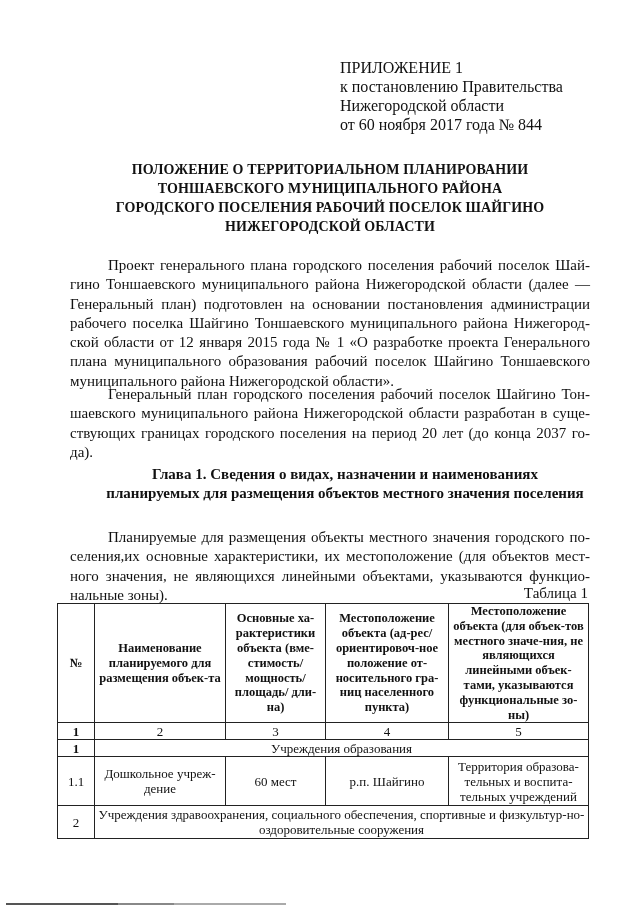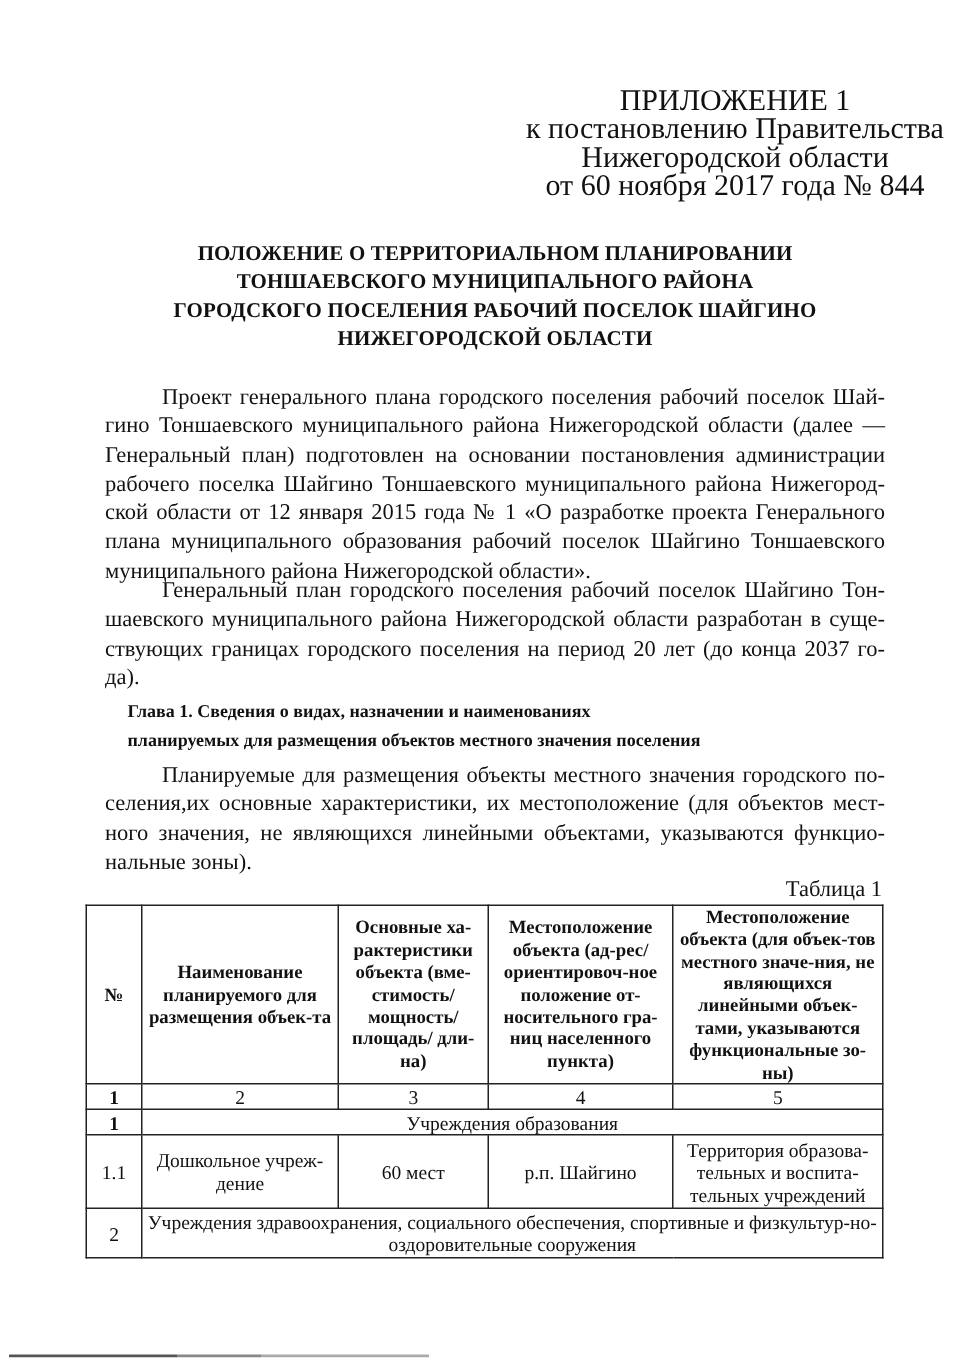--- a/index.html
+++ b/index.html
@@ -3,37 +3,37 @@
 <meta charset="utf-8">
 <style>
   html, body { margin: 0; padding: 0; background: #ffffff; }
   body {
     width: 640px; height: 905px; position: relative; overflow: hidden;
     font-family: "Liberation Serif", "DejaVu Serif", serif;
     color: #111;
   }
   .appendix {
     position: absolute; left: 340px; top: 58px; width: 300px;
-    text-align: center; font-size: 20px; line-height: 19px;
+    font-size: 16px; line-height: 19px;
   }
   .title {
     position: absolute; left: 70px; top: 160px; width: 520px;
     text-align: center; font-weight: bold; font-size: 14px; line-height: 19px;
     letter-spacing: 0.1px;
   }
   .para {
     position: absolute; left: 70px; width: 520px;
     font-size: 15px; line-height: 19.3px; text-align: justify;
   }
   .para .line { display: block; text-align: justify; text-align-last: justify; white-space: nowrap; }
   .para .line.last { text-align-last: left; }
   .para .line.indent { padding-left: 38px; }
   .chapter {
     position: absolute; left: 85px; top: 465px; width: 520px;
-    text-align: left; font-weight: bold; font-size: 12px; line-height: 19px;
+    text-align: center; font-weight: bold; font-size: 15px; line-height: 19px;
   }
   .table-caption {
     position: absolute; right: 52px; top: 585px;
     font-size: 15px;
   }
   table.main {
     position: absolute; left: 57px; top: 603px; width: 531px;
     border-collapse: collapse; table-layout: fixed;
     font-size: 13px; line-height: 15px;
   }
@@ -84,21 +84,21 @@
   <span class="line">шаевского муниципального района Нижегородской области разработан в суще-</span>
   <span class="line">ствующих границах городского поселения на период 20 лет (до конца 2037 го-</span>
   <span class="line last">да).</span>
 </div>
 
 <div class="chapter">
   <div>Глава 1. Сведения о видах, назначении и наименованиях</div>
   <div>планируемых для размещения объектов местного значения поселения</div>
 </div>
 
-<div class="para" style="top:508px;">
+<div class="para" style="top:528px;">
   <span class="line indent">Планируемые для размещения объекты местного значения городского по-</span>
   <span class="line">селения,их основные характеристики, их местоположение (для объектов мест-</span>
   <span class="line">ного значения, не являющихся линейными объектами, указываются функцио-</span>
   <span class="line last">нальные зоны).</span>
 </div>
 
 <div class="table-caption">Таблица 1</div>
 
 <table class="main">
   <colgroup>

